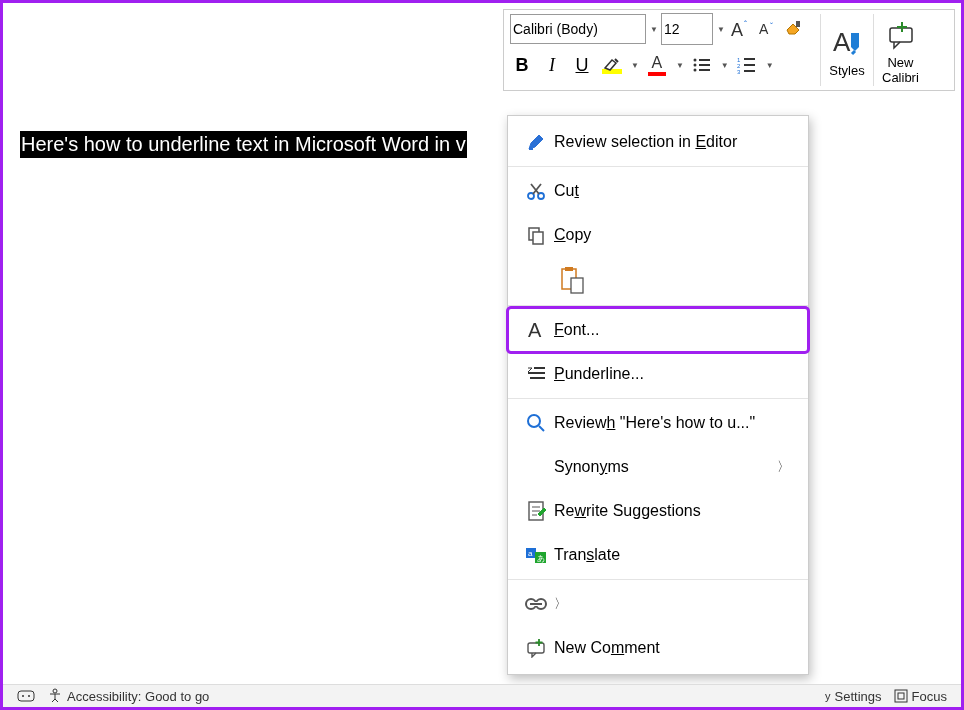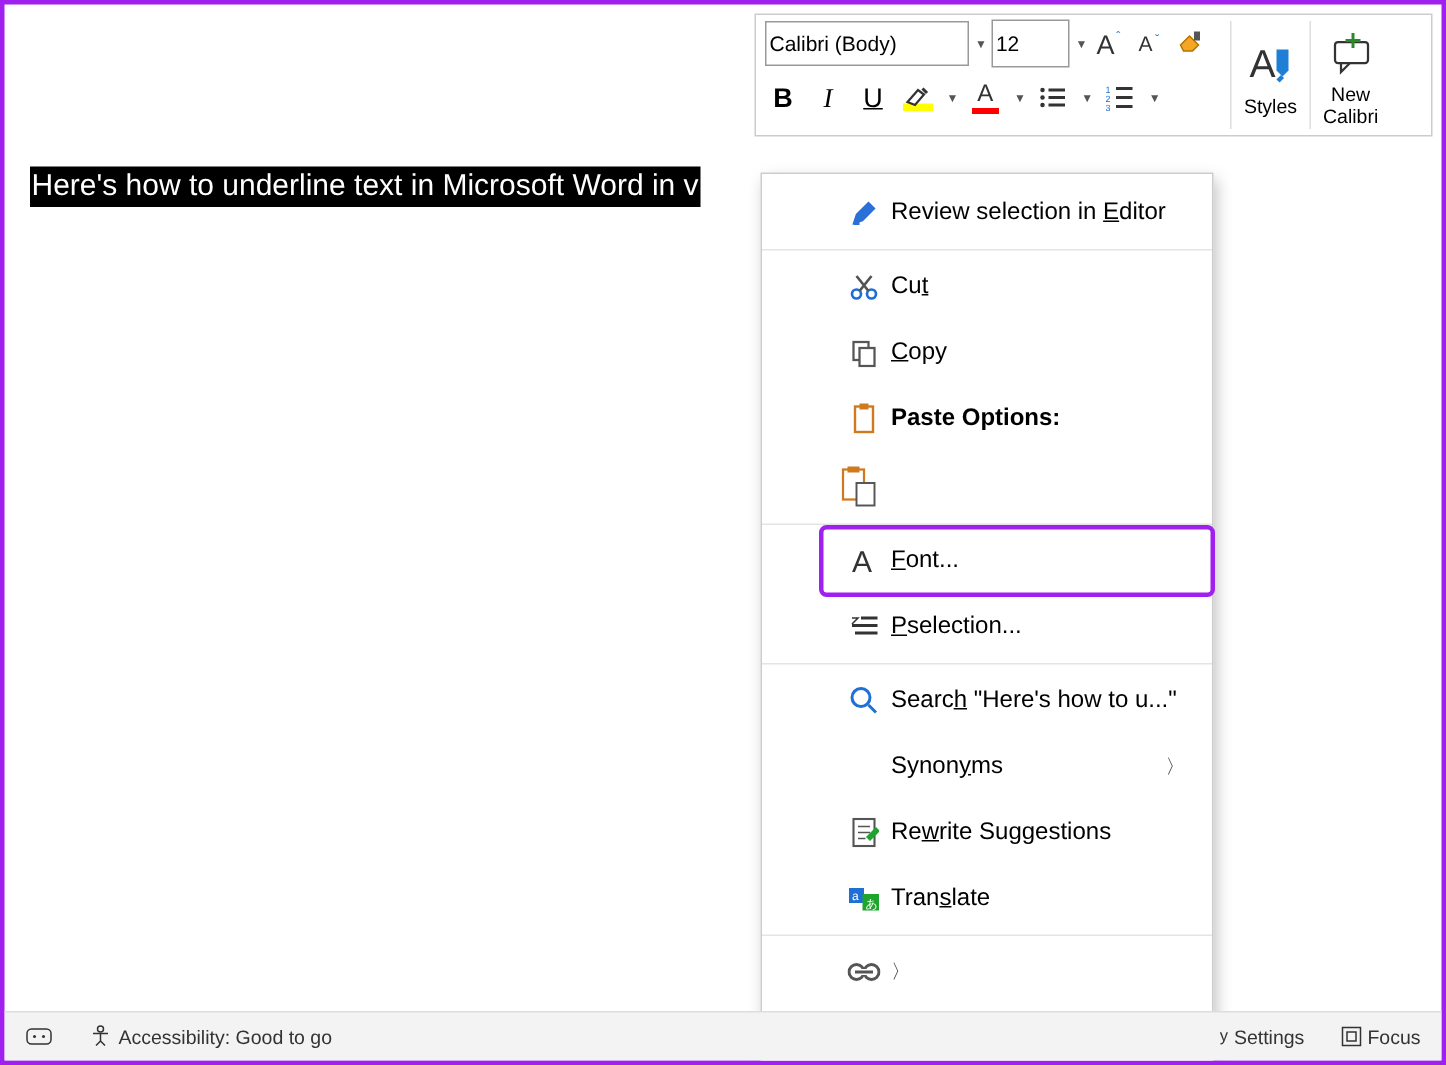--- a/index.html
+++ b/index.html
@@ -25,37 +25,37 @@
   .hl svg { display:block; }
   .hl-bar { width: 20px; height: 5px; background: #ffff00; margin-top: -3px;}
   .fc-bar { width: 18px; height: 4px; background: #ff0000; }
   
   .section-sep { width: 1px; background: #ddd; margin: 4px 0; }
   
   .styles-group, .comment-group { display: flex; flex-direction: column; align-items: center; justify-content: center; padding: 2px 8px; font-size: 13px; }
   .styles-group .sicon, .comment-group .cicon { height: 40px; display:flex; align-items:center; justify-content:center; }
   
   
-  .doc { position: absolute; top: 108px; left: 17px; right: 17px; }
+  .doc { position: absolute; top: 128px; left: 17px; right: 17px; }
   .sel { display: inline-block; background: #000; color: #fff; font-size: 20px; padding: 2px 1px; }
   
   
   .ctx { position: absolute; top: 112px; left: 504px; width: 302px; background: #fff; border: 1px solid #ccc; box-shadow: 2px 4px 10px rgba(0,0,0,0.25); padding-top: 4px; padding-bottom: 4px; }
-  .ctx-item { display: flex; align-items: center; height: 44px; padding: 0 18px 0 10px; font-size: 16px; cursor: pointer; margin-left: 40px; }
+  .ctx-item { display: flex; align-items: center; height: 44px; padding: 0 18px 0 10px; font-size: 16px; cursor: pointer; }
   .ctx-icon { width: 36px; display: flex; justify-content: center; font-size: 20px; }
   .ctx-label { flex: 1; }
   .ctx-label u { text-decoration: underline; }
   .ctx-arrow { font-size: 13px; color: #333; }
   .ctx-sep { height: 1px; background: #e4e4e4; margin: 2px 0; }
   .paste-opts { padding-left: 46px; height: 46px; display: flex; align-items: center; }
   
   .font-highlight { outline: 3px solid #a020f0; outline-offset: -1px; border-radius: 3px; }
   
   
-  .status { position: absolute; bottom: 0; left: 0; right: 0; height: 33px; background: #f3f3f3; border-top: 1px solid #ddd; display: flex; align-items: center; font-size: 13px; padding: 0 8px; color: #333; gap: 12px; }
+  .status { position: absolute; bottom: 0; left: 0; right: 0; height: 23px; background: #f3f3f3; border-top: 1px solid #ddd; display: flex; align-items: center; font-size: 13px; padding: 0 8px; color: #333; }
   .status .spacer { flex: 1; }
   .status-btn { display: flex; align-items: center; gap: 4px; padding: 0 6px; }
   
   svg { display: block; }
 </style>
 </head>
 <body>
 
 <div class="mini-toolbar">
   <div class="fmt-group">
@@ -180,29 +180,20 @@
   </div>
   <div class="ctx-item">
     <div class="ctx-icon">
       <svg width="20" height="20">
           <rect x="3" y="3" width="10" height="12" fill="none" stroke="#555" stroke-width="1.5"></rect>
           <rect x="7" y="7" width="10" height="12" fill="#fff" stroke="#555" stroke-width="1.5"></rect>
         </svg>
     </div>
     <span class="ctx-label"><u>C</u><span>opy</span></span>
   </div>
-  <div class="ctx-item" style="cursor:default">
-    <div class="ctx-icon">
-      <svg width="20" height="22">
-          <rect x="4" y="3" width="12" height="17" fill="none" stroke="#d07a1f" stroke-width="1.6"></rect>
-          <rect x="7" y="1" width="6" height="4" fill="#d07a1f"></rect>
-        </svg>
-    </div>
-    <span class="ctx-label" style="font-weight:bold">Paste Options:</span>
-  </div>
   <div class="paste-opts">
     <div class="tb-btn" style="width:36px;height:36px;border:1px solid transparent">
       <svg width="26" height="28">
           <rect x="3" y="3" width="14" height="20" fill="none" stroke="#d07a1f" stroke-width="1.5"></rect>
           <rect x="6" y="1" width="8" height="4" fill="#d07a1f"></rect>
           <rect x="12" y="12" width="12" height="15" fill="#fff" stroke="#555" stroke-width="1.3"></rect>
         </svg>
     </div>
   </div>
   <div class="ctx-sep"></div>
@@ -216,31 +207,31 @@
   </div>
   <div class="ctx-item">
     <div class="ctx-icon">
       <svg width="20" height="18">
           <rect x="8" y="2" width="11" height="2" fill="#333"></rect>
           <rect x="2" y="7" width="17" height="2" fill="#333"></rect>
           <rect x="4" y="12" width="15" height="2" fill="#333"></rect>
           <path d="M2 3 L6 3 L2 7" stroke="#333" fill="none"></path>
         </svg>
     </div>
-    <span class="ctx-label"><u>P</u><span>selection...</span></span>
+    <span class="ctx-label"><u>P</u><span>underline...</span></span>
   </div>
   <div class="ctx-sep"></div>
   <div class="ctx-item">
     <div class="ctx-icon">
       <svg width="20" height="20">
           <circle cx="8" cy="8" r="6" fill="none" stroke="#1e6fd6" stroke-width="2"></circle>
           <path d="M13 13 L18 18" stroke="#1e6fd6" stroke-width="2"></path>
         </svg>
     </div>
-    <span class="ctx-label"><span>Searc</span><u>h</u><span> "Here's how to u..."</span></span>
+    <span class="ctx-label"><span>Review</span><u>h</u><span> "Here's how to u..."</span></span>
   </div>
   <div class="ctx-item">
     <div class="ctx-icon"></div>
     <span class="ctx-label"><span>Synon</span><u>y</u><span>ms</span></span>
     <span class="ctx-arrow">〉</span>
   </div>
   <div class="ctx-item">
     <div class="ctx-icon">
       <svg width="20" height="22">
           <rect x="3" y="2" width="14" height="18" fill="none" stroke="#555" stroke-width="1.4"></rect>

